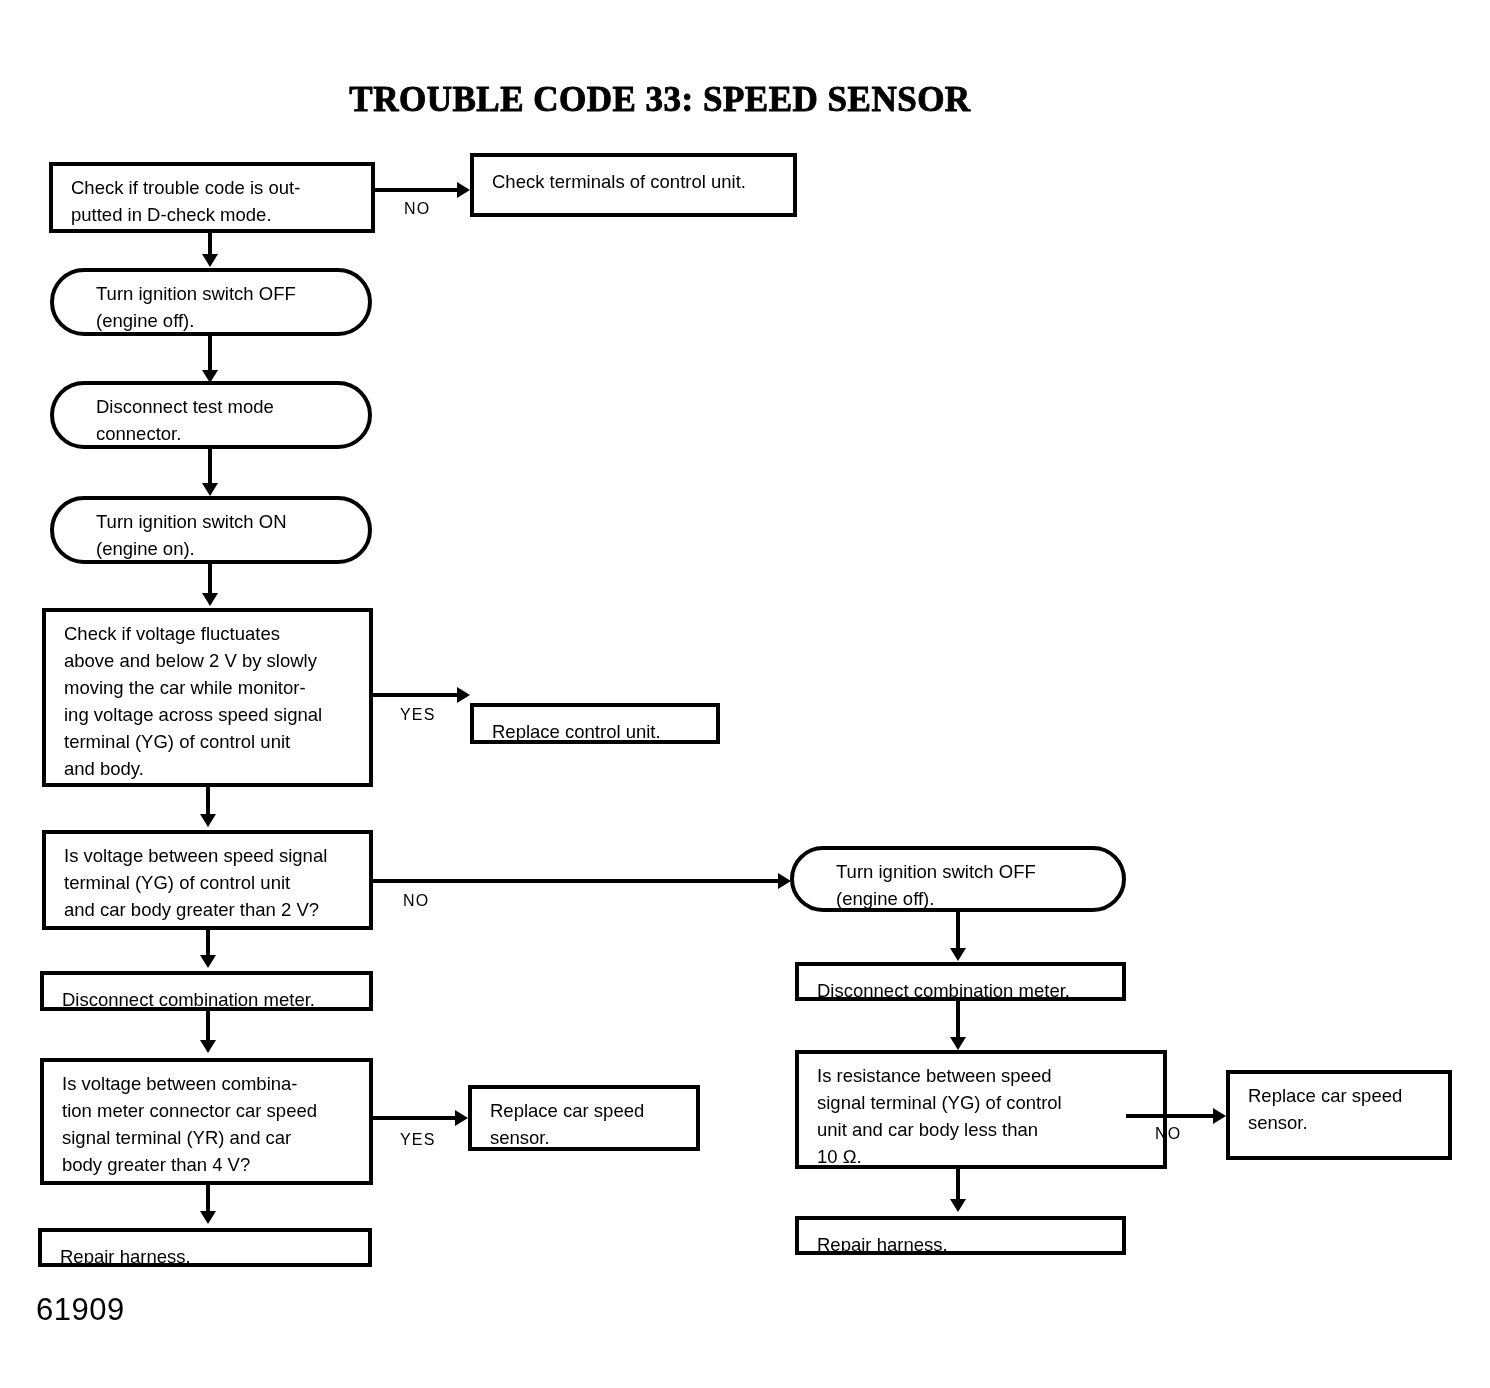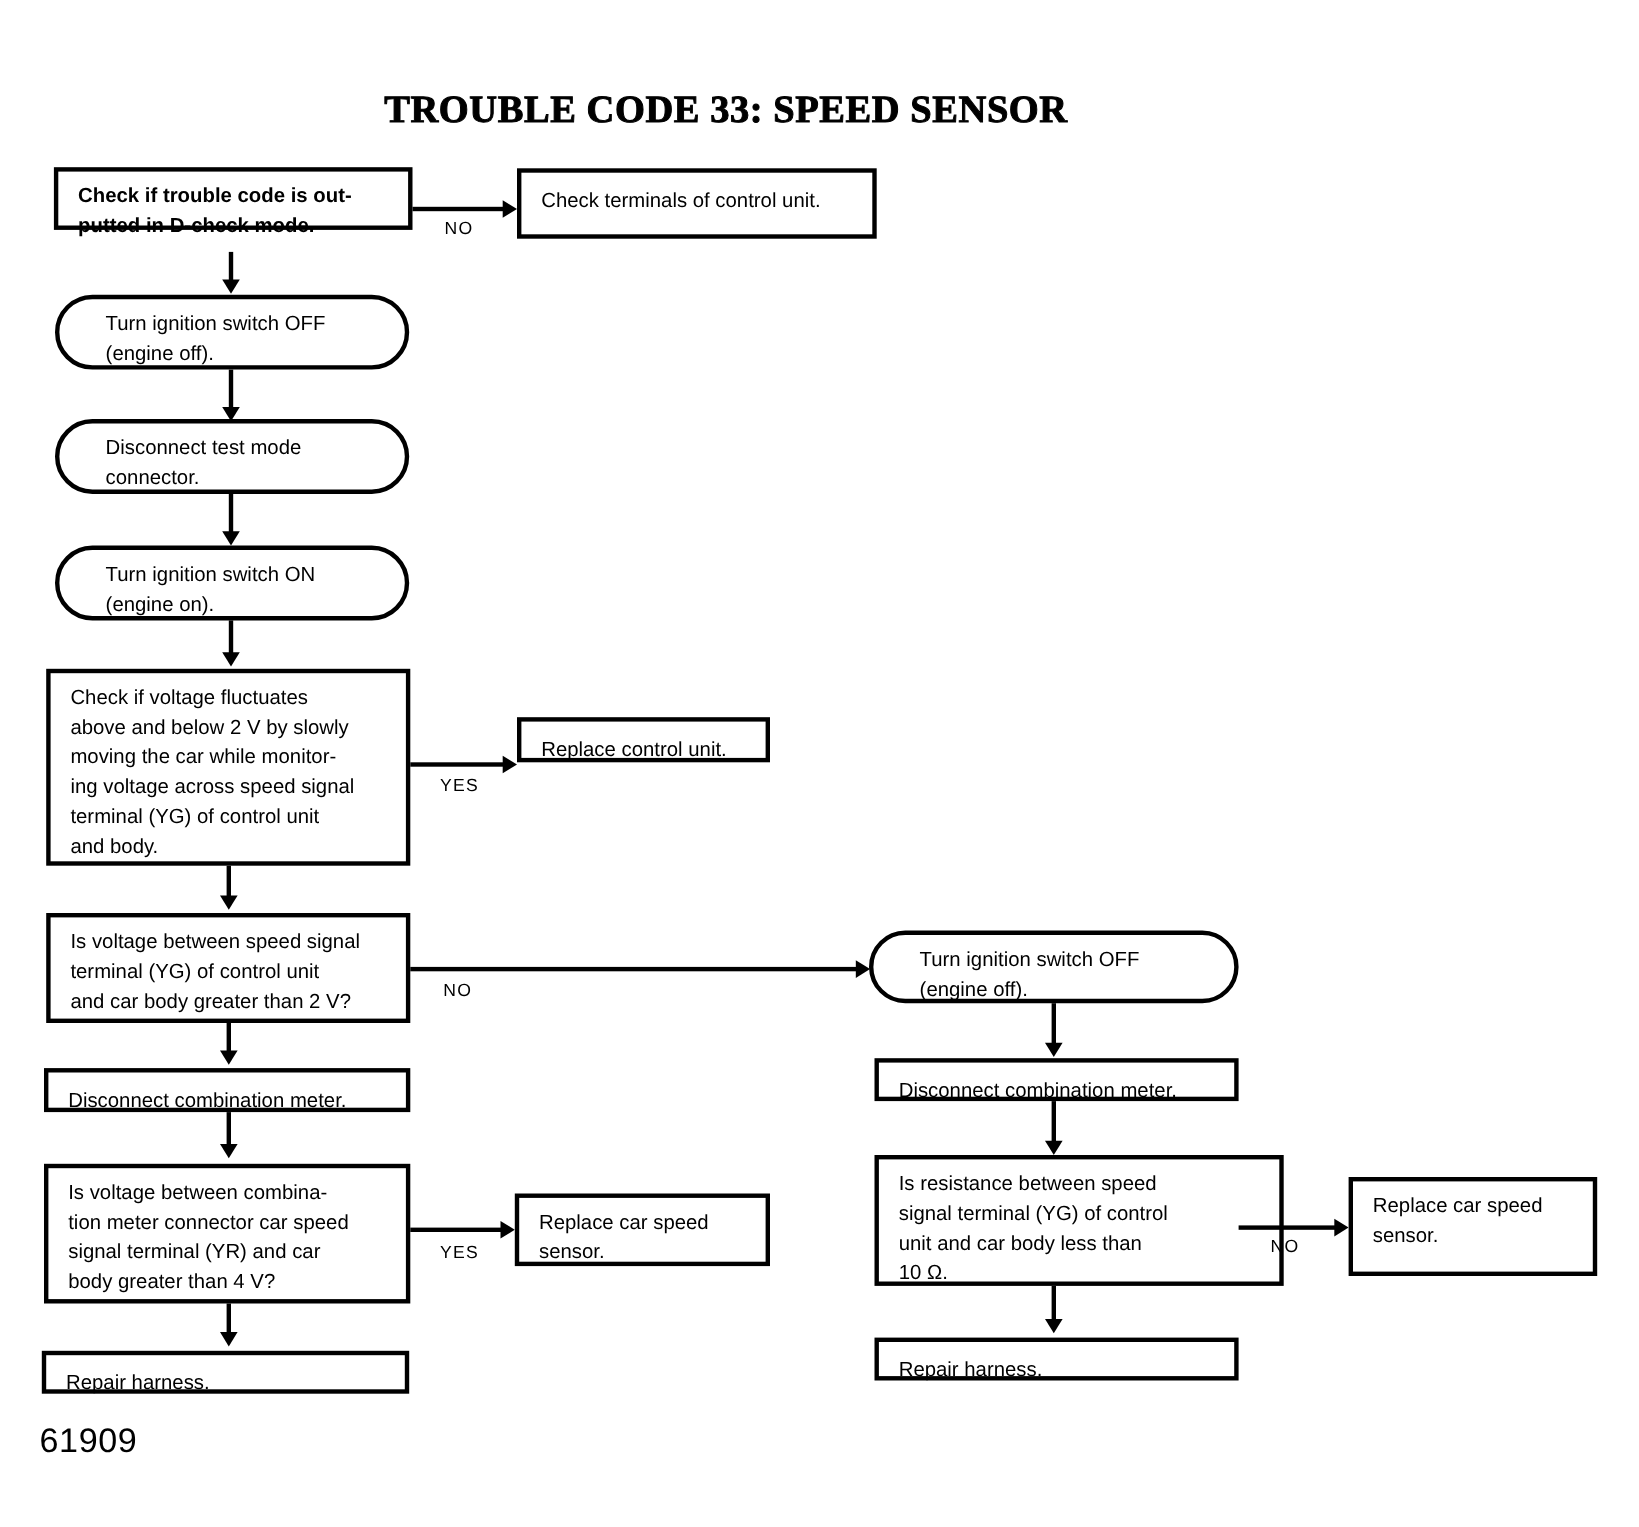--- a/index.html
+++ b/index.html
@@ -107,21 +107,21 @@
     margin-top: 40px;
   }
 </style>
 </head>
 <body>
 
 <div id="canvas">
 
   <div class="title">TROUBLE CODE 33: SPEED SENSOR</div>
 
-  <div class="node" style="left:49px; top:152px; width:326px; height:57px;font-weight:bold;">
+  <div class="node" style="left:49px; top:162px; width:326px; height:71px;">
     <div class="txt">Check if trouble code is out-
 putted in D-check mode.</div>
   </div>
 
   <div class="hline" style="left:375px; top:188px; width:84px;"></div>
   <div class="arrow-right" style="left:457px; top:182px;"></div>
   <div class="edge-label" style="left:404px; top:160px;">NO</div>
 
   <div class="node pad-mid" style="left:470px; top:153px; width:327px; height:64px;">
     <div class="txt">Check terminals of control unit.</div>
@@ -161,21 +161,21 @@
 moving the car while monitor-
 ing voltage across speed signal
 terminal (YG) of control unit
 and body.</div>
   </div>
 
   <div class="hline" style="left:373px; top:693px; width:86px;"></div>
   <div class="arrow-right" style="left:457px; top:687px;"></div>
   <div class="edge-label" style="left:400px; top:666px;">YES</div>
 
-  <div class="node pad-mid" style="left:470px; top:652px; width:230px; height:41px;">
+  <div class="node pad-mid" style="left:470px; top:703px; width:250px; height:41px;">
     <div class="txt">Replace control unit.</div>
   </div>
 
   <div class="vline" style="left:206px; top:787px; height:31px;"></div>
   <div class="arrow-down" style="left:200px; top:814px;"></div>
   <div class="edge-label" style="left:224px; top:793px;">NO</div>
 
   <div class="node" style="left:42px; top:830px; width:331px; height:100px;">
     <div class="txt">Is voltage between speed signal
 terminal (YG) of control unit

